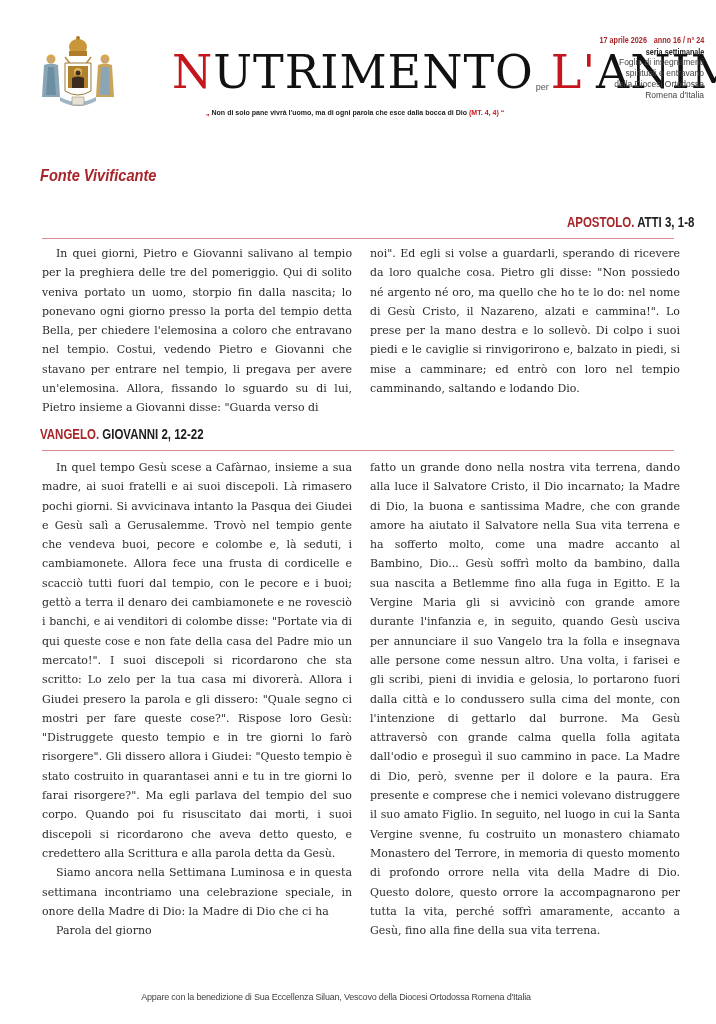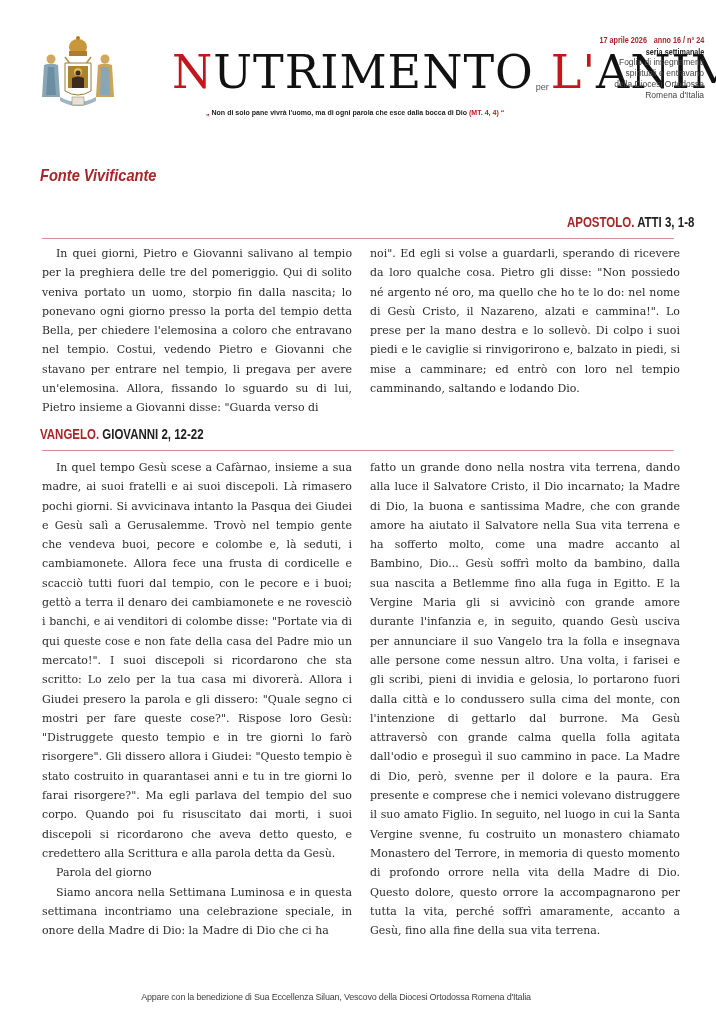--- a/index.html
+++ b/index.html
@@ -110,20 +110,20 @@
 </div>
 
 <div class="reading-head vangelo-head">
   <span class="lbl">VANGELO.</span>
   <span class="ref">GIOVANNI 2, 12-22</span>
 </div>
 <div class="rule r2"></div>
 
 <div class="col v1">
   <p class="ind">In quel tempo Gesù scese a Cafàrnao, insieme a sua madre, ai suoi fratelli e ai suoi discepoli. Là rimasero pochi giorni. Si avvicinava intanto la Pasqua dei Giudei e Gesù salì a Gerusalemme. Trovò nel tempio gente che vendeva buoi, pecore e colombe e, là seduti, i cambiamonete. Allora fece una frusta di cordicelle e scacciò tutti fuori dal tempio, con le pecore e i buoi; gettò a terra il denaro dei cambiamonete e ne rovesciò i banchi, e ai venditori di colombe disse: "Portate via di qui queste cose e non fate della casa del Padre mio un mercato!". I suoi discepoli si ricordarono che sta scritto: Lo zelo per la tua casa mi divorerà. Allora i Giudei presero la parola e gli dissero: "Quale segno ci mostri per fare queste cose?". Rispose loro Gesù: "Distruggete questo tempio e in tre giorni lo farò risorgere". Gli dissero allora i Giudei: "Questo tempio è stato costruito in quarantasei anni e tu in tre giorni lo farai risorgere?". Ma egli parlava del tempio del suo corpo. Quando poi fu risuscitato dai morti, i suoi discepoli si ricordarono che aveva detto questo, e credettero alla Scrittura e alla parola detta da Gesù.</p>
+  <p class="ind">Siamo ancora nella Settimana Luminosa e in questa settimana incontriamo una celebrazione speciale, in onore della Madre di Dio: la Madre di Dio che ci ha</p>
   <p class="ind">Parola del giorno</p>
-  <p class="ind">Siamo ancora nella Settimana Luminosa e in questa settimana incontriamo una celebrazione speciale, in onore della Madre di Dio: la Madre di Dio che ci ha</p>
 </div>
 <div class="col v2">
   <p>fatto un grande dono nella nostra vita terrena, dando alla luce il Salvatore Cristo, il Dio incarnato; la Madre di Dio, la buona e santissima Madre, che con grande amore ha aiutato il Salvatore nella Sua vita terrena e ha sofferto molto, come una madre accanto al Bambino, Dio... Gesù soffrì molto da bambino, dalla sua nascita a Betlemme fino alla fuga in Egitto. E la Vergine Maria gli si avvicinò con grande amore durante l'infanzia e, in seguito, quando Gesù usciva per annunciare il suo Vangelo tra la folla e insegnava alle persone come nessun altro. Una volta, i farisei e gli scribi, pieni di invidia e gelosia, lo portarono fuori dalla città e lo condussero sulla cima del monte, con l'intenzione di gettarlo dal burrone. Ma Gesù attraversò con grande calma quella folla agitata dall'odio e proseguì il suo cammino in pace. La Madre di Dio, però, svenne per il dolore e la paura. Era presente e comprese che i nemici volevano distruggere il suo amato Figlio. In seguito, nel luogo in cui la Santa Vergine svenne, fu costruito un monastero chiamato Monastero del Terrore, in memoria di questo momento di profondo orrore nella vita della Madre di Dio. Questo dolore, questo orrore la accompagnarono per tutta la vita, perché soffrì amaramente, accanto a Gesù, fino alla fine della sua vita terrena.</p>
 </div>
 
 <div class="footer">Appare con la benedizione di Sua Eccellenza Siluan, Vescovo della Diocesi Ortodossa Romena d'Italia</div>
 
 </body></html>

